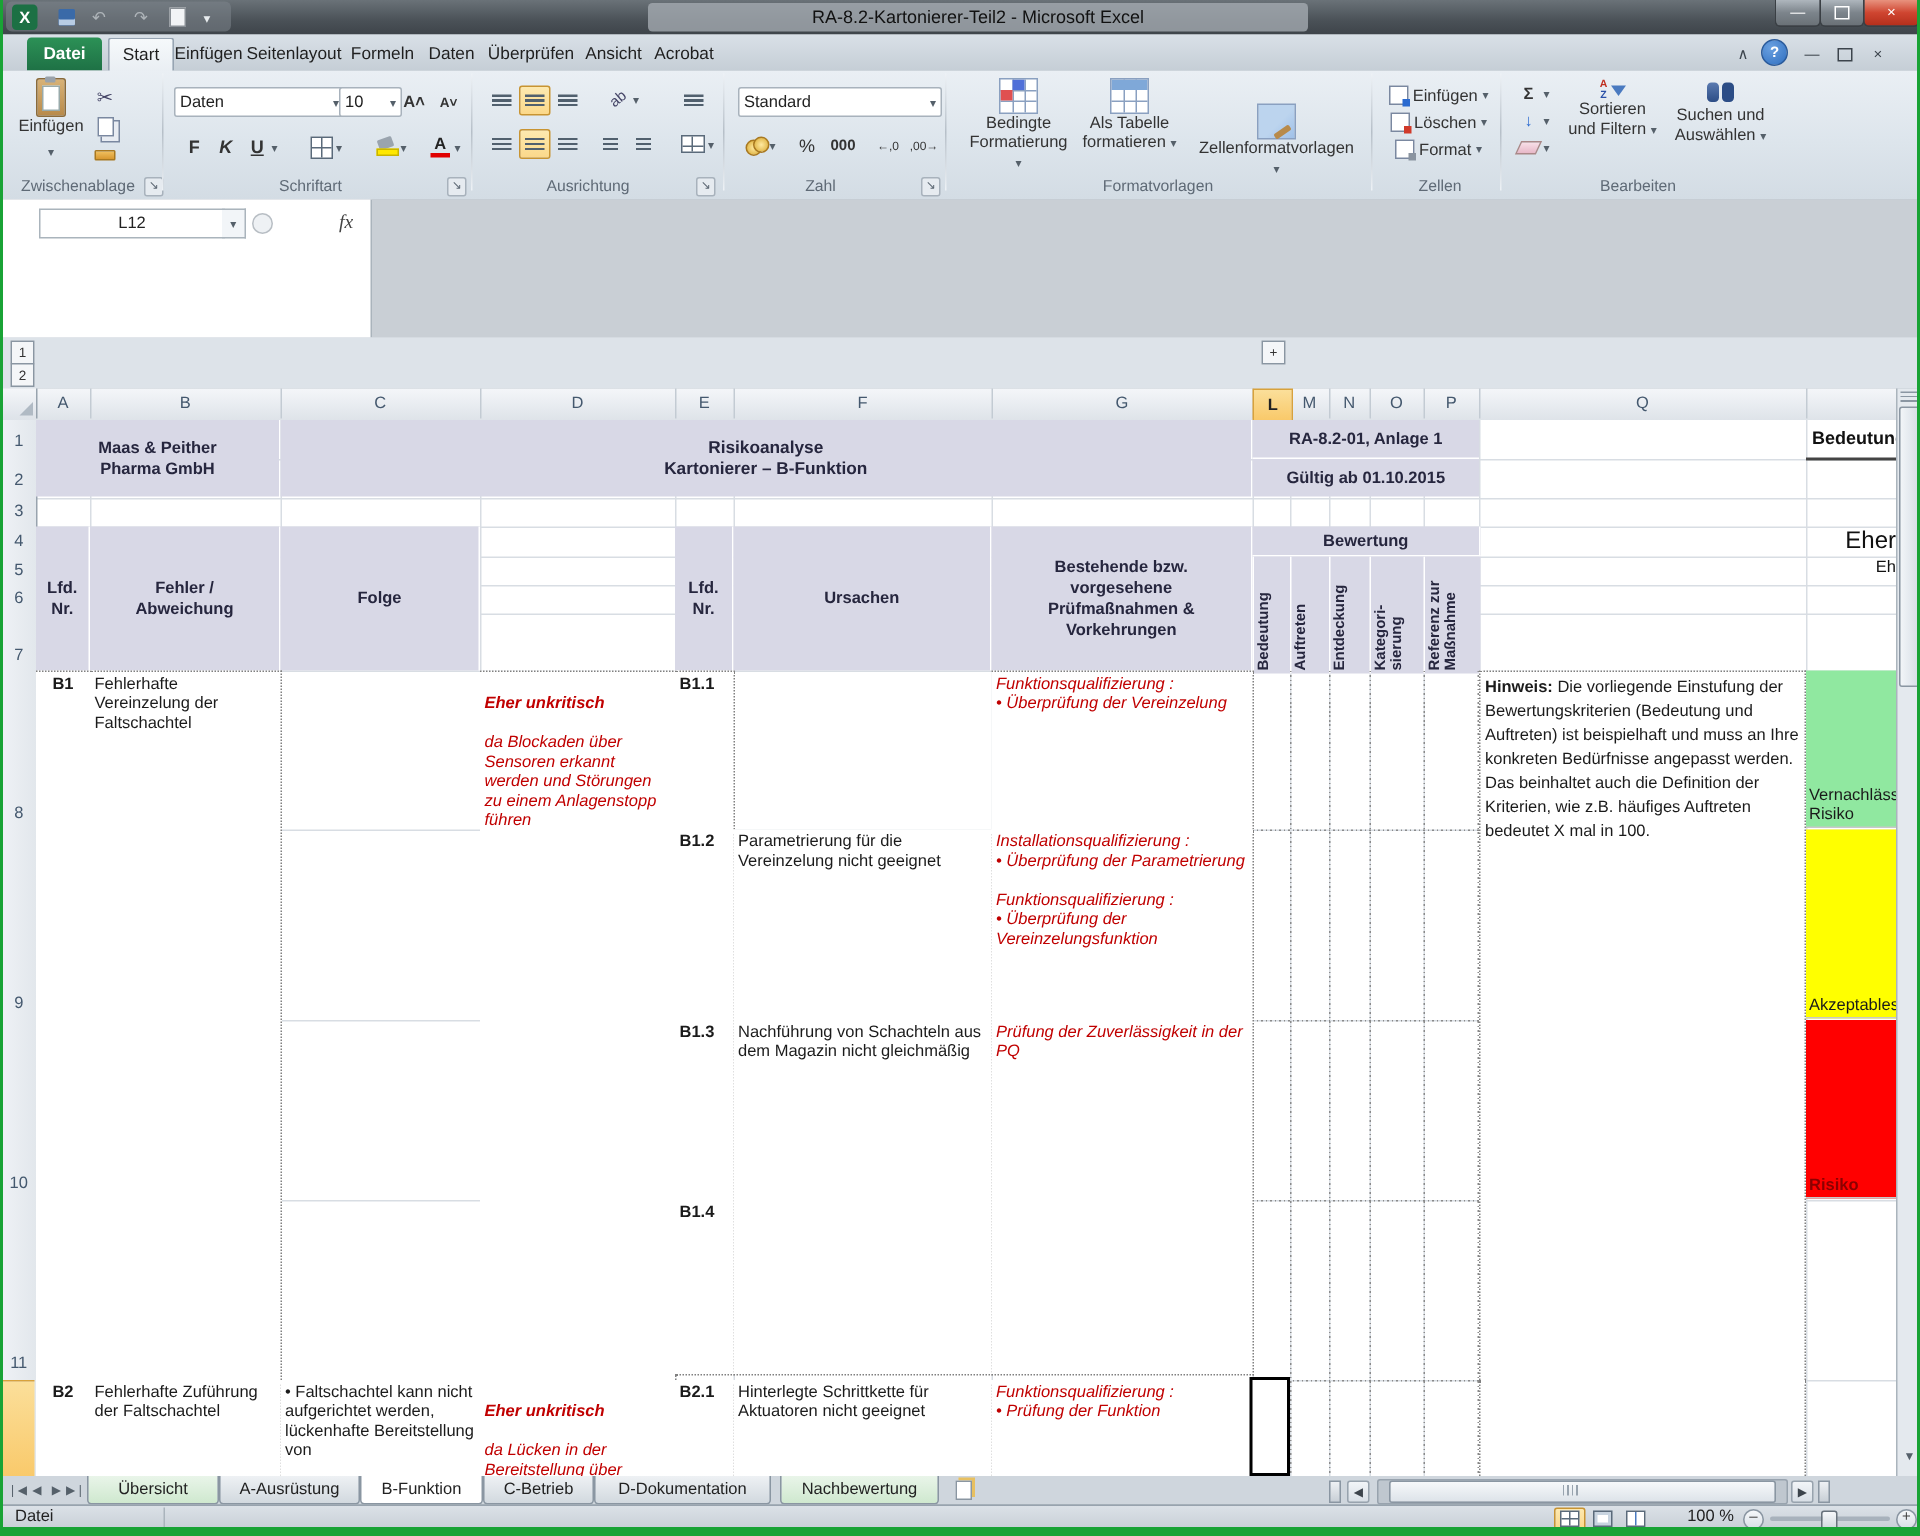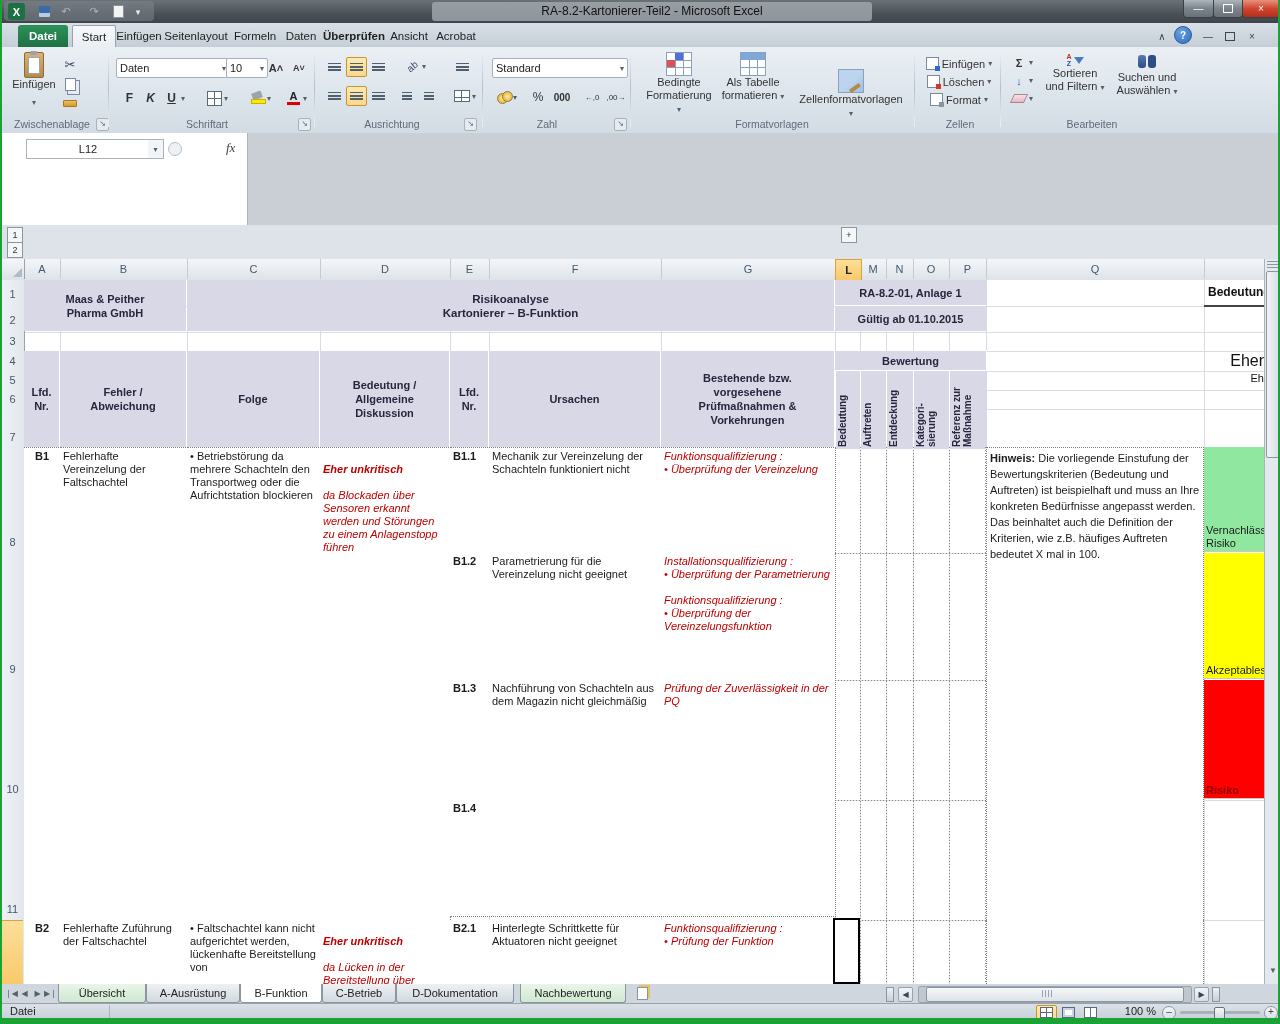--- a/index.html
+++ b/index.html
@@ -221,21 +221,21 @@
     <div class="abs winbtn wb-close">×</div>
   </div>
 
   <div class="abs" id="tabrow">
     <div class="abs rtab rtab-file" style="left:16px;width:50px;">Datei</div>
     <div class="abs rtab rtab-active" style="left:70px;width:42px;">Start</div>
     <div class="abs rtab" style="left:115px;width:44px;">Einfügen</div>
     <div class="abs rtab" style="left:161px;width:66px;">Seitenlayout</div>
     <div class="abs rtab" style="left:230px;width:46px;">Formeln</div>
     <div class="abs rtab" style="left:280px;width:38px;">Daten</div>
-    <div class="abs rtab" style="left:322px;width:60px;font-weight:bold;">Überprüfen</div>
+    <div class="abs rtab" style="left:322px;width:60px;">Überprüfen</div>
     <div class="abs rtab" style="left:386px;width:42px;">Ansicht</div>
     <div class="abs rtab" style="left:431px;width:46px;">Acrobat</div>
     <div class="abs tr-ctl" style="left:1152px;width:16px;">∧</div>
     <div class="abs help-circle" style="top:3px;left:1172px;">?</div>
     <div class="abs tr-ctl" style="left:1198px;width:16px;">—</div>
     <div class="abs tr-ctl" style="left:1220px;width:16px;">
         <span class="wb-box" style="border-color:#3c444c;"></span>
       </div>
     <div class="abs tr-ctl" style="left:1242px;width:16px;">×</div>
   </div>
@@ -450,23 +450,20 @@
 Kartonierer – B-Funktion</div>
     <div class="abs lav tcell" style="left:833px;top:0;width:151px;height:25px;border-bottom:1px solid #fff;">RA-8.2-01, Anlage 1</div>
     <div class="abs lav tcell" style="left:833px;top:26px;width:151px;height:25px;">Gültig ab 01.10.2015</div>
     <div class="abs" style="left:1202px;top:0;width:60px;height:25px;font-weight:bold;font-size:12px;color:#111;padding-left:4px;overflow:hidden;border-bottom:2px solid #444;line-height:24px;white-space:nowrap;">Bedeutung</div>
 
     <div class="abs hdr" style="left:22px;top:71px;width:35px;height:96px;">Lfd.
 Nr.</div>
     <div class="abs hdr" style="left:58px;top:71px;width:126px;height:96px;">Fehler /
 Abweichung</div>
     <div class="abs hdr" style="left:185px;top:71px;width:132px;height:96px;">Folge</div>
-    <div class="abs hdr" style="left:318px;top:71px;width:129px;height:96px;">Bedeutung /
-Allgemeine
-Diskussion</div>
     <div class="abs hdr" style="left:448px;top:71px;width:38px;height:96px;">Lfd.
 Nr.</div>
     <div class="abs hdr" style="left:487px;top:71px;width:171px;height:96px;">Ursachen</div>
     <div class="abs hdr" style="left:659px;top:71px;width:173px;height:96px;">Bestehende bzw.
 vorgesehene
 Prüfmaßnahmen &amp;
 Vorkehrungen</div>
     <div class="abs hdr" style="left:833px;top:71px;width:151px;height:19px;border-bottom:1px solid #fff;">Bewertung</div>
     <div class="abs vt" style="left:833px;top:91px;width:23px;height:74px;">Bedeutung</div>
     <div class="abs vt" style="left:858px;top:91px;width:24px;height:74px;">Auftreten</div>
@@ -475,27 +472,25 @@
 sierung</div>
     <div class="abs vt" style="left:947px;top:91px;width:35px;height:74px;">Referenz zur
 Maßnahme</div>
     <div class="abs" style="left:1205px;top:72px;width:57px;height:18px;font-size:16px;color:#111;text-align:right;overflow:hidden;">Eher</div>
     <div class="abs" style="left:1205px;top:92px;width:57px;height:18px;font-size:11px;color:#111;text-align:right;overflow:hidden;">Eh</div>
 
     <div class="abs" id="lpgrid"></div>
 
     <div class="abs dc dc-top ctr" style="left:22px;top:167px;width:30px;height:469px;font-weight:bold;">B1</div>
     <div class="abs dc dc-top" style="left:58px;top:167px;width:121px;height:469px;">Fehlerhafte Vereinzelung der Faltschachtel</div>
-    <div class="abs dc dc-top" style="left:185px;top:167px;width:127px;height:469px;">• Betriebstörung da mehrere Schachteln den Transportweg oder die Aufrichtstation blockieren</div>
     <div class="abs dc dc-top" style="left:318px;top:167px;width:124px;height:469px;">
       <span class="redlead" style="display:block;">Eher unkritisch</span>
       <span class="red" style="display:block;">da Blockaden über Sensoren erkannt werden und Störungen zu einem Anlagenstopp führen</span>
     </div>
     <div class="abs dc dc-top" style="left:448px;top:167px;width:33px;height:102px;font-weight:bold;">B1.1</div>
-    <div class="abs dc dc-top" style="left:487px;top:167px;width:166px;height:102px;">Mechanik zur Vereinzelung der Schachteln funktioniert nicht</div>
     <div class="abs dc dc-top red" style="left:659px;top:167px;width:168px;height:102px;">Funktionsqualifizierung :
 • Überprüfung der Vereinzelung</div>
     <div class="abs dc" style="left:448px;top:273px;width:33px;height:123px;font-weight:bold;">B1.2</div>
     <div class="abs dc" style="left:487px;top:273px;width:166px;height:123px;">Parametrierung für die Vereinzelung nicht geeignet</div>
     <div class="abs dc red" style="left:659px;top:273px;width:168px;height:123px;">Installationsqualifizierung :
 • Überprüfung der Parametrierung
 
 Funktionsqualifizierung :
 • Überprüfung der Vereinzelungsfunktion</div>
     <div class="abs dc" style="left:448px;top:400px;width:33px;height:116px;font-weight:bold;">B1.3</div>

